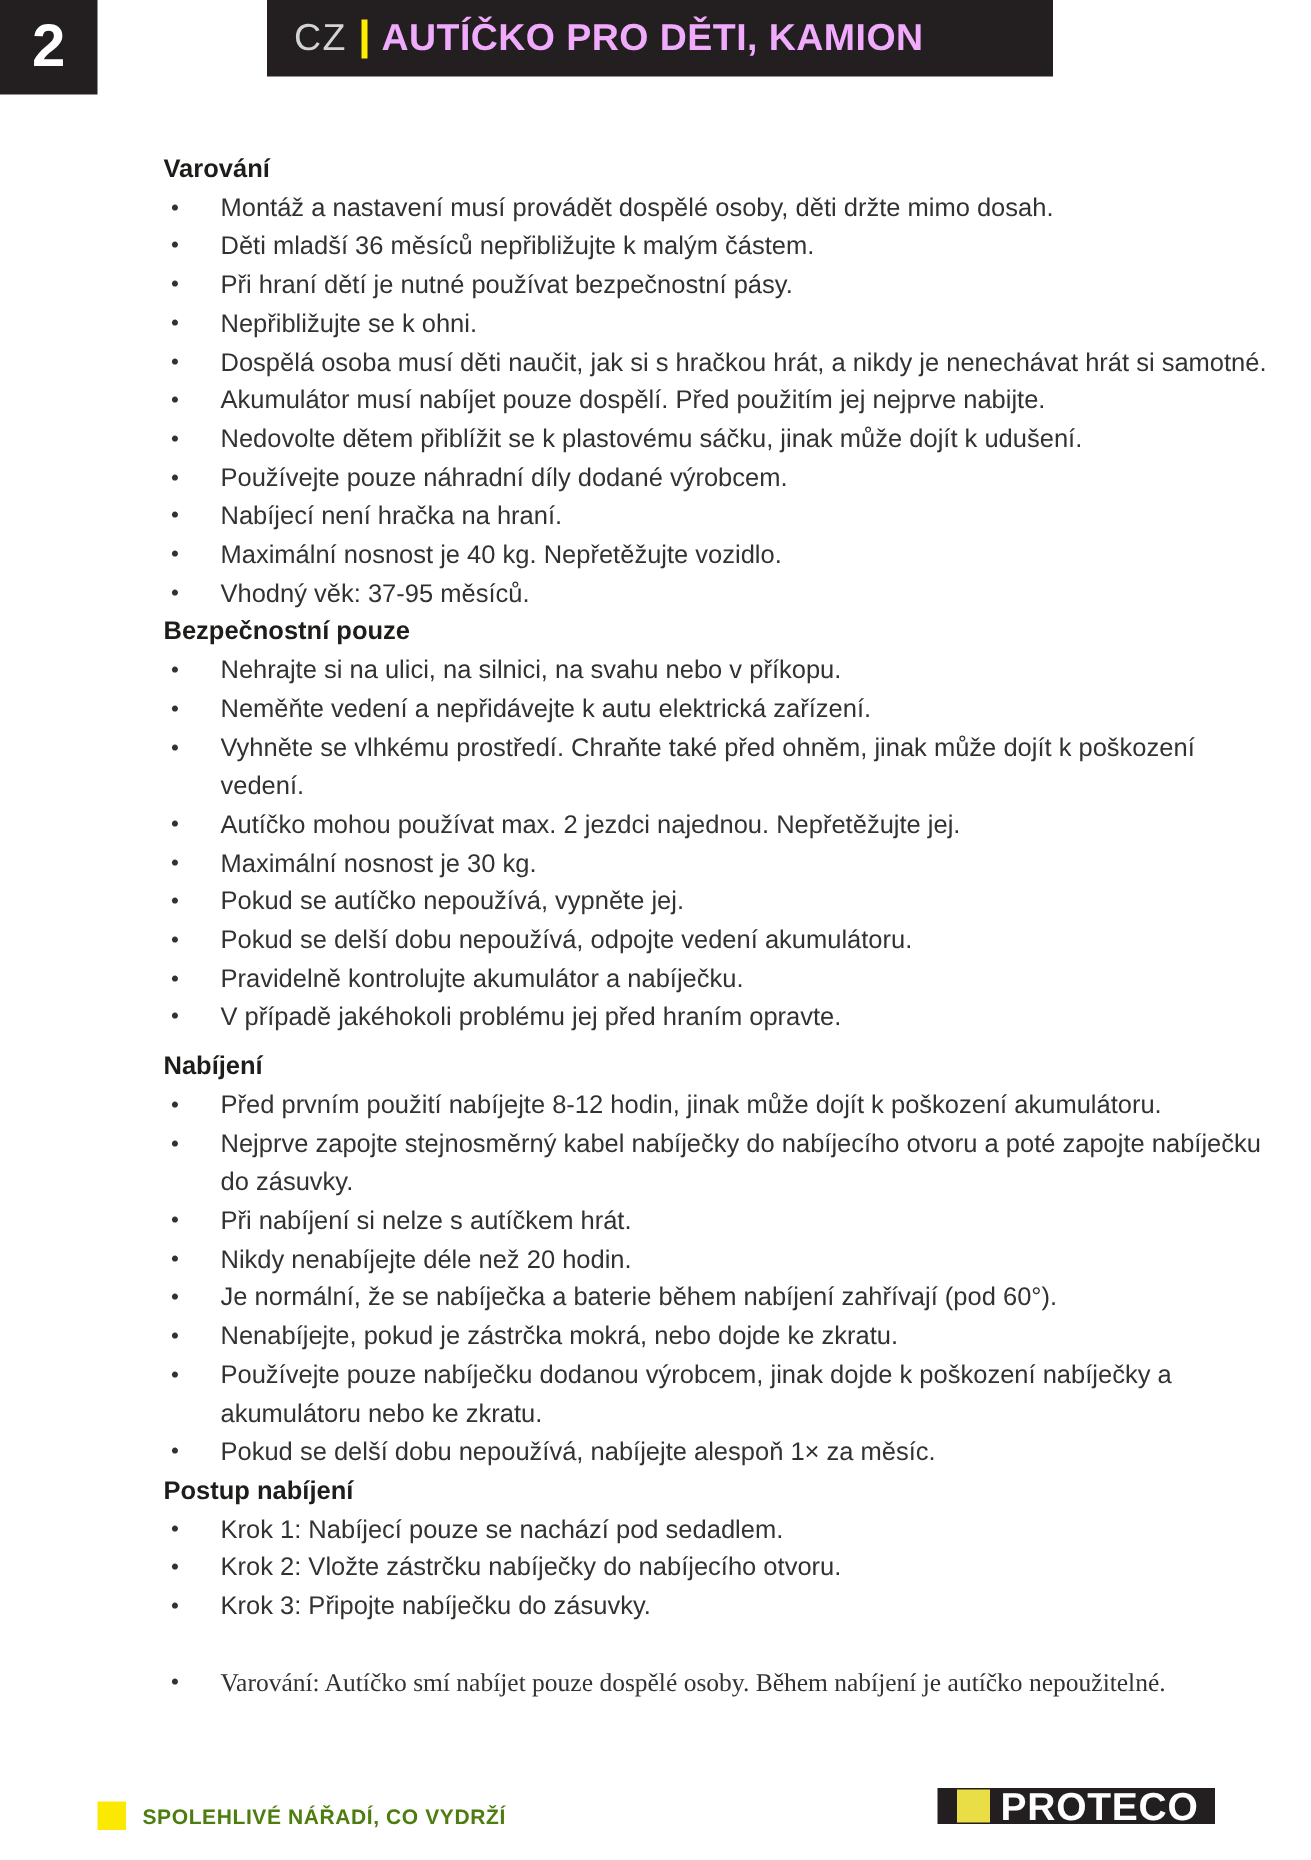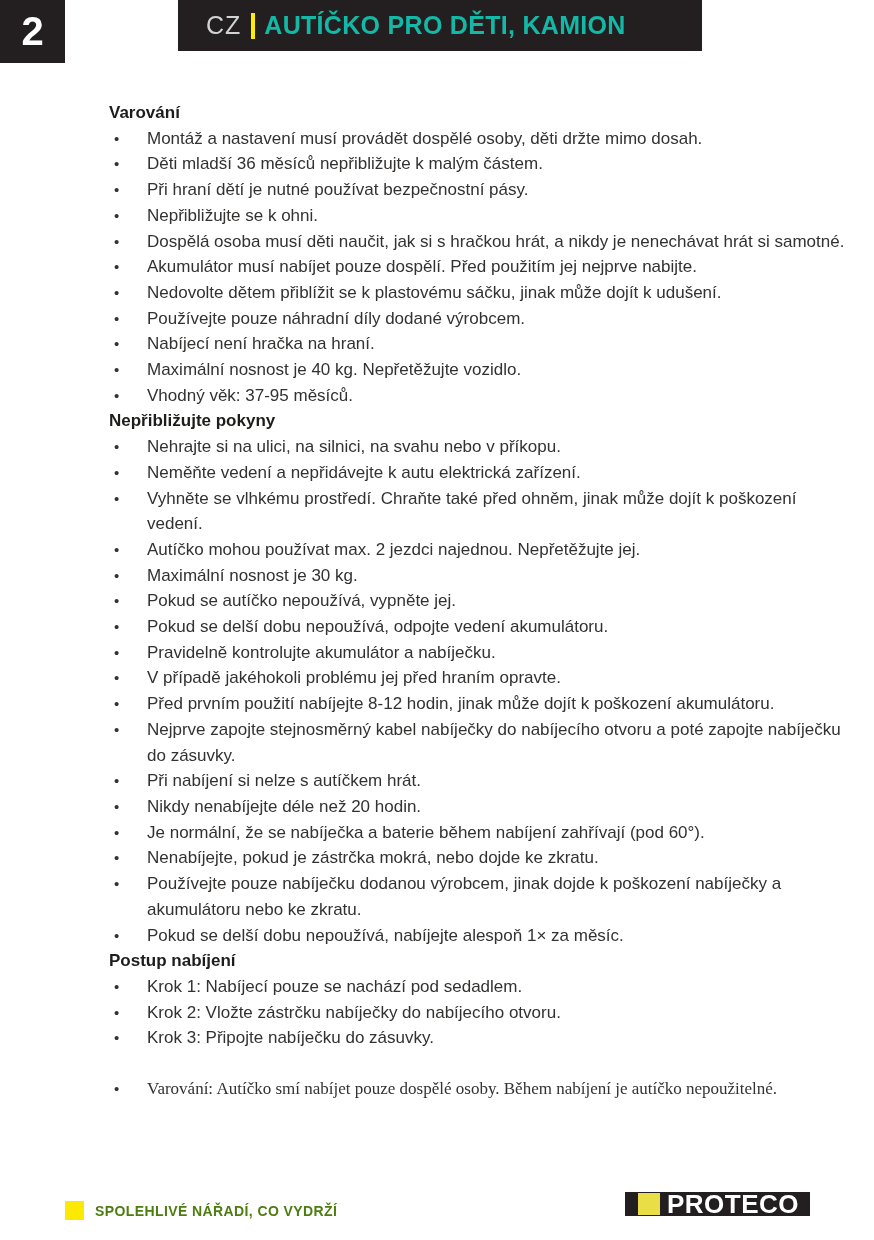--- a/index.html
+++ b/index.html
@@ -5,24 +5,24 @@
   * { margin:0; padding:0; box-sizing:border-box; }
   html,body { background:#ffffff; }
   body { font-family:"Liberation Sans","DejaVu Sans",sans-serif; }
   .page { position:relative; width:874px; height:1240px; background:#ffffff; overflow:hidden; }
 
   
   .pagenum-box { position:absolute; left:0; top:0; width:65px; height:63px;
     background:#231f20; color:#ffffff; display:flex; align-items:center; justify-content:center;
     font-size:40px; font-weight:bold; }
   .header-bar { position:absolute; left:178px; top:0; width:524px; height:51px;
-    background:#231f20; display:flex; align-items:center; padding-left:28px; }
+    background:#231f20; display:flex; align-items:center; padding-left:18px; }
   .cz { color:#d1d3d4; font-size:25px; letter-spacing:1px; font-weight:400; }
   .pipe { display:inline-block; width:4px; height:26px; background:#ffed00; margin:0 9px 0 10px; }
-  .header-title { color:#14b8a6; font-weight:800; font-size:25px; letter-spacing:0.3px; white-space:nowrap; }
+  .header-title { color:#f0abfc; font-weight:800; font-size:25px; letter-spacing:0.3px; white-space:nowrap; }
 
   
   .content { position:absolute; left:65px; top:100px; width:747px; color:#333231; font-size:17px;margin-left:44px; }
   .sec-heading { font-weight:bold; color:#1d1d1b; line-height:25.7px; font-size:17px; }
   .sec-heading.extra-top { margin-top:7px; }
   .li { display:flex; line-height:25.7px; }
   .dot { flex:none; width:38px; padding-left:5px; font-size:15px; color:#333231; }
   .li-text { flex:1; }
   .final-note { margin-top:25px; }
   .final-note .li-text { text-align:justify;font-family:Liberation Serif, serif; }
@@ -91,21 +91,21 @@
         <span class="li-text">Nabíjecí není hračka na hraní.</span>
       </div>
       <div class="li">
         <span class="dot">•</span>
         <span class="li-text">Maximální nosnost je 40 kg. Nepřetěžujte vozidlo.</span>
       </div>
       <div class="li">
         <span class="dot">•</span>
         <span class="li-text">Vhodný věk: 37-95 měsíců.</span>
       </div>
-      <div class="sec-heading">Nepřibližujte pokyny</div>
+      <div class="sec-heading">Bezpečnostní pouze</div>
       <div class="li">
         <span class="dot">•</span>
         <span class="li-text">Nehrajte si na ulici, na silnici, na svahu nebo v příkopu.</span>
       </div>
       <div class="li">
         <span class="dot">•</span>
         <span class="li-text">Neměňte vedení a nepřidávejte k autu elektrická zařízení.</span>
       </div>
       <div class="li">
         <span class="dot">•</span>
@@ -128,20 +128,21 @@
         <span class="li-text">Pokud se delší dobu nepoužívá, odpojte vedení akumulátoru.</span>
       </div>
       <div class="li">
         <span class="dot">•</span>
         <span class="li-text">Pravidelně kontrolujte akumulátor a nabíječku.</span>
       </div>
       <div class="li">
         <span class="dot">•</span>
         <span class="li-text">V případě jakéhokoli problému jej před hraním opravte.</span>
       </div>
+      <div class="sec-heading extra-top">Nabíjení</div>
       <div class="li">
         <span class="dot">•</span>
         <span class="li-text">Před prvním použití nabíjejte 8-12 hodin, jinak může dojít k poškození akumulátoru.</span>
       </div>
       <div class="li">
         <span class="dot">•</span>
         <span class="li-text">Nejprve zapojte stejnosměrný kabel nabíječky do nabíjecího otvoru a poté zapojte nabíječku do zásuvky.</span>
       </div>
       <div class="li">
         <span class="dot">•</span>

